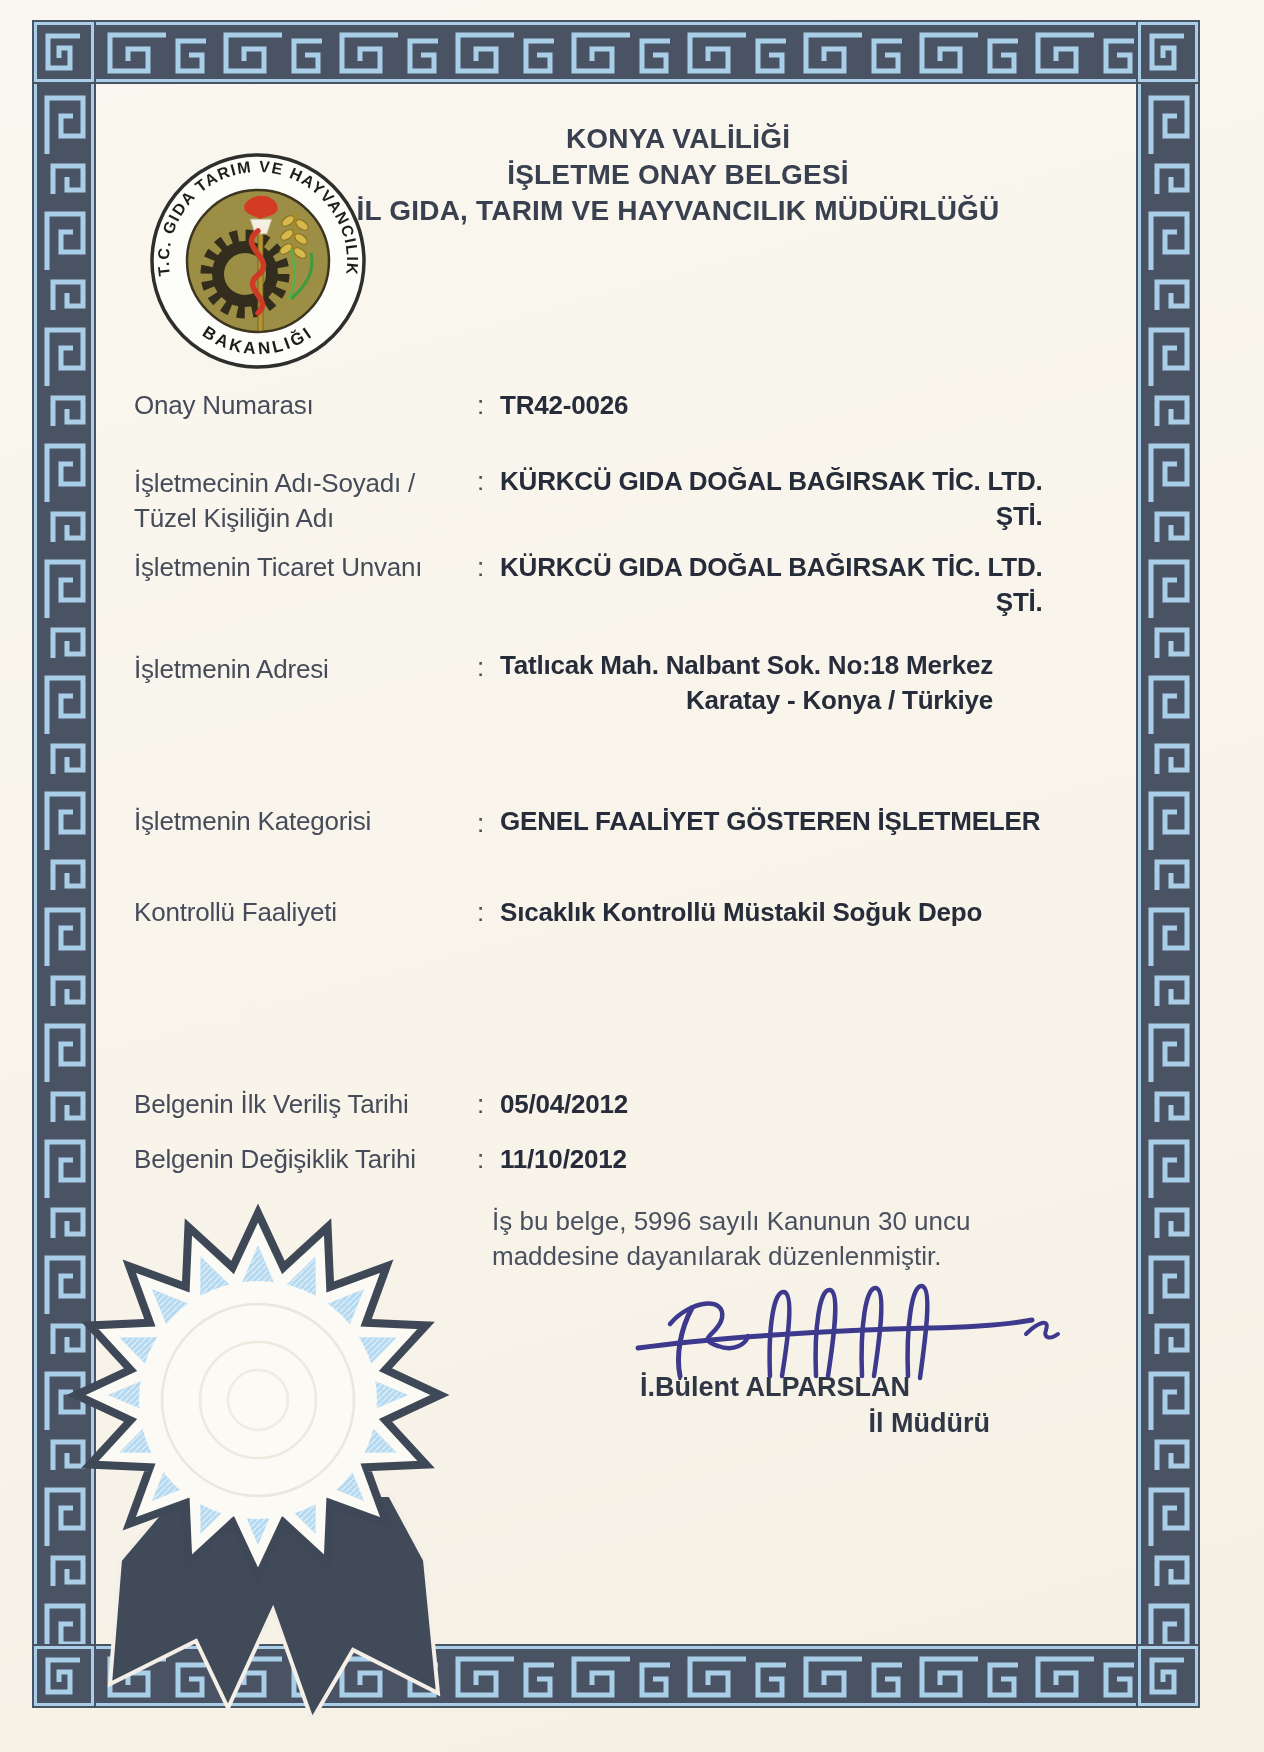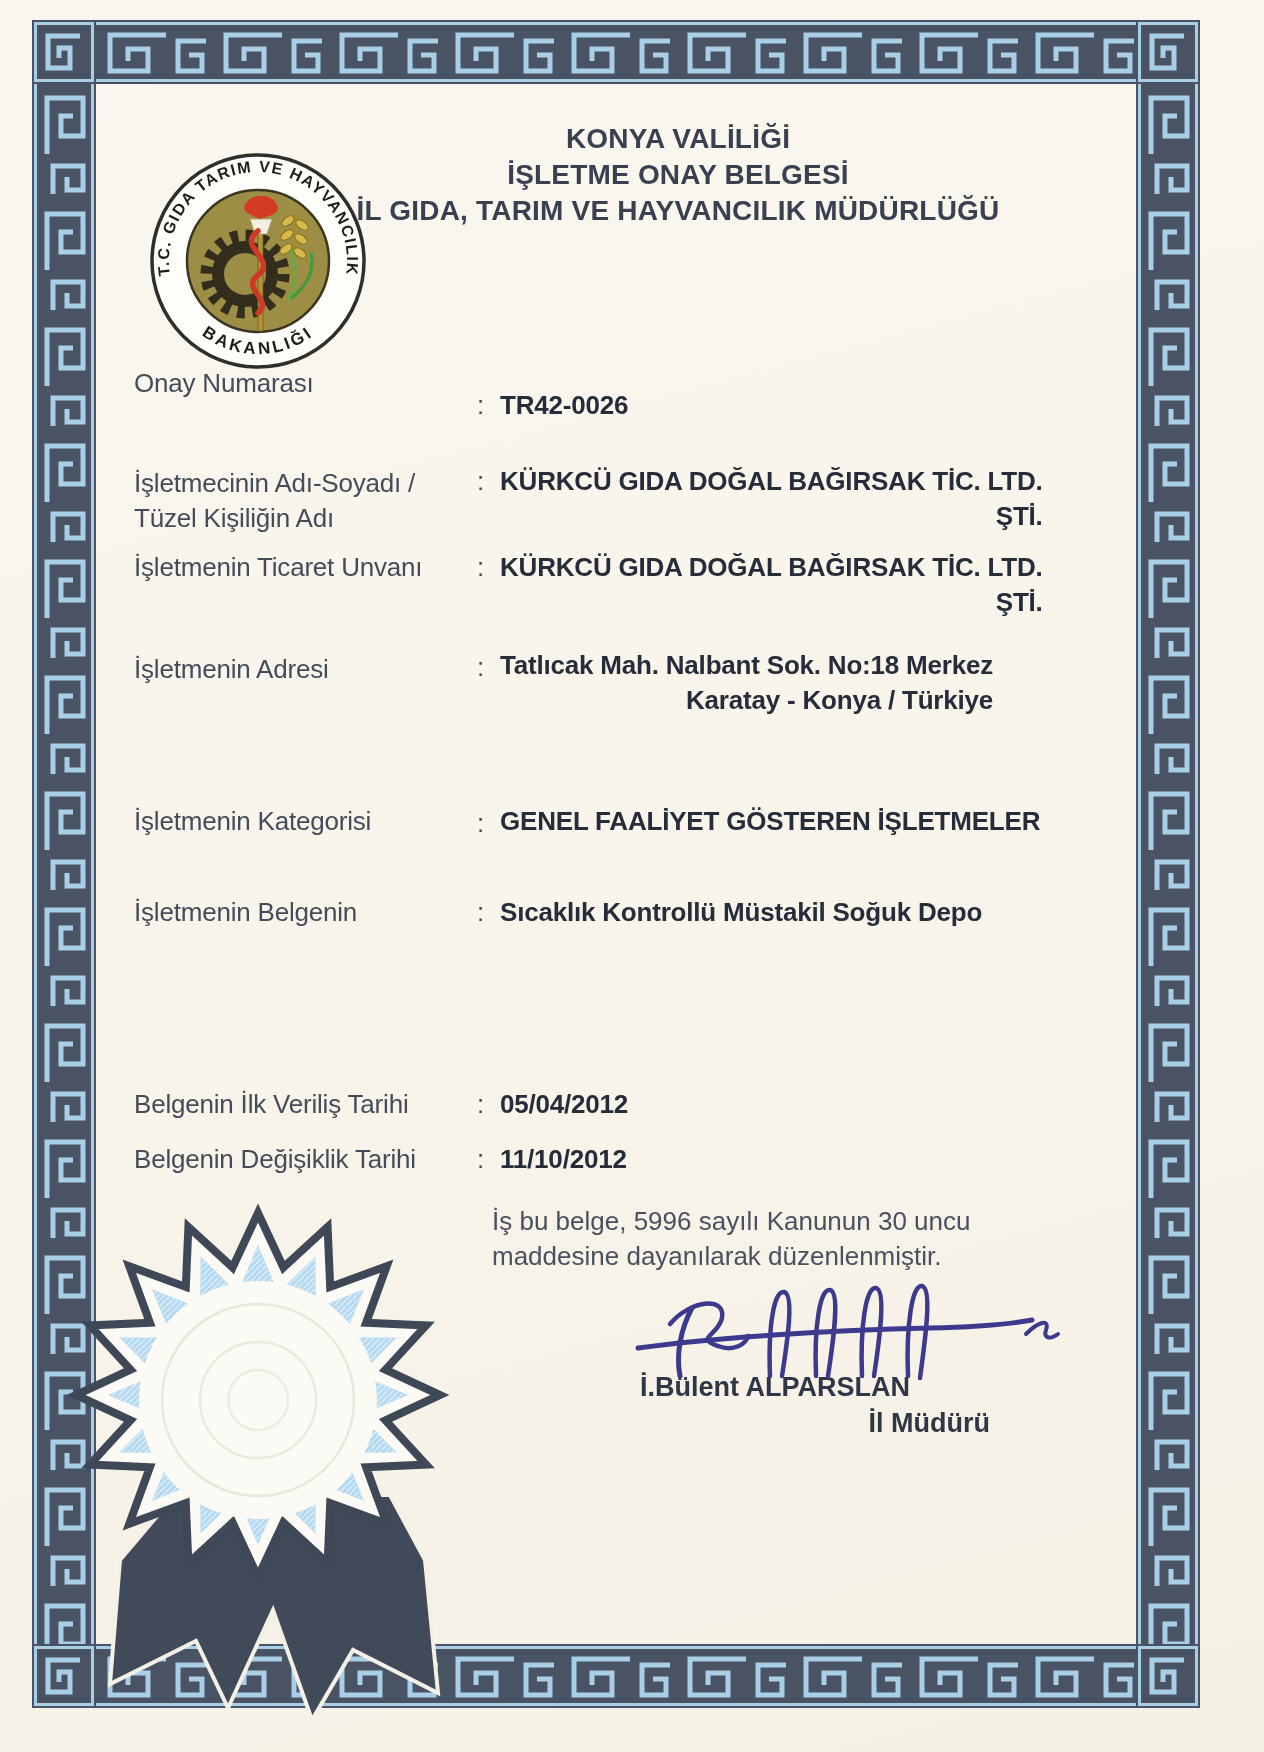--- a/index.html
+++ b/index.html
@@ -136,21 +136,21 @@
   </svg>
 
   <div class="content">
 
     <div class="header">
       <div>KONYA VALİLİĞİ</div>
       <div>İŞLETME ONAY BELGESİ</div>
       <div>İL GIDA, TARIM VE HAYVANCILIK MÜDÜRLÜĞÜ</div>
     </div>
 
-    <div class="row-label" style="top:366px">Onay Numarası</div>
+    <div class="row-label" style="top:388px">Onay Numarası</div>
     <div class="row-colon" style="top:388px">:</div>
     <div class="row-value" style="top:388px">TR42-0026</div>
 
     <div class="row-label" style="top:466px">
       <div>İşletmecinin Adı-Soyadı /</div>
       <div>Tüzel Kişiliğin Adı</div>
     </div>
     <div class="row-colon" style="top:464px">:</div>
     <div class="row-value" style="top:464px">
       <div>KÜRKCÜ GIDA DOĞAL BAĞIRSAK TİC. LTD.</div>
@@ -168,21 +168,21 @@
     <div class="row-colon" style="top:650px">:</div>
     <div class="row-value" style="top:648px">
       <div>Tatlıcak Mah. Nalbant Sok. No:18  Merkez</div>
       <div>Karatay - Konya / Türkiye</div>
     </div>
 
     <div class="row-label" style="top:804px">İşletmenin Kategorisi</div>
     <div class="row-colon" style="top:806px">:</div>
     <div class="row-value" style="top:804px">GENEL FAALİYET GÖSTEREN İŞLETMELER</div>
 
-    <div class="row-label" style="top:895px">İşletmenin Belgenin</div>
+    <div class="row-label" style="top:895px">Kontrollü Faaliyeti</div>
     <div class="row-colon" style="top:895px">:</div>
     <div class="row-value" style="top:895px">Sıcaklık Kontrollü Müstakil Soğuk Depo</div>
 
     <div class="row-label" style="top:1087px">Belgenin İlk Veriliş Tarihi</div>
     <div class="row-colon" style="top:1087px">:</div>
     <div class="row-value" style="top:1087px">05/04/2012</div>
 
     <div class="row-label" style="top:1142px">Belgenin Değişiklik Tarihi</div>
     <div class="row-colon" style="top:1142px">:</div>
     <div class="row-value" style="top:1142px">11/10/2012</div>

